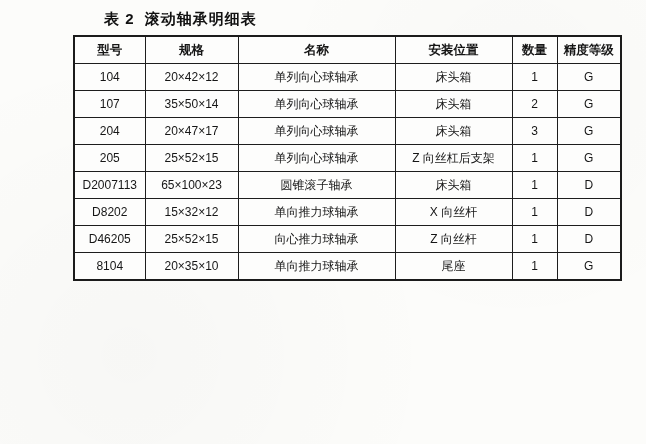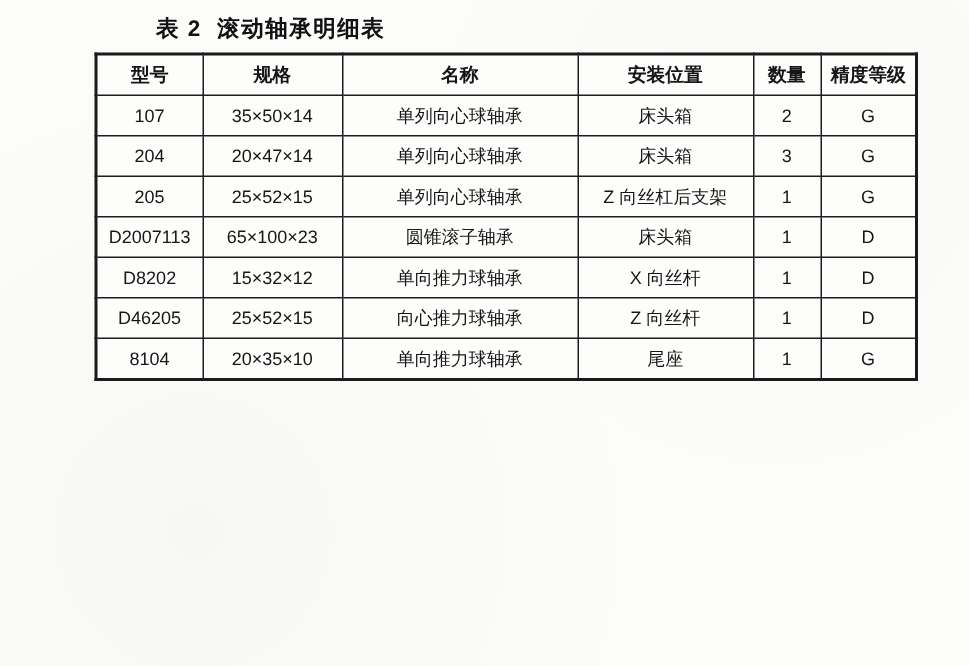--- a/index.html
+++ b/index.html
@@ -46,20 +46,21 @@
     text-align: center;
     vertical-align: middle;
     height: 26px;
     padding: 0 2px;
     font-size: 12px;
     white-space: nowrap;
     overflow: hidden;
   }
   table.bearing-table {
     border: 2px solid #1b1b1b;
+    margin-left: 10px;
   }
   table.bearing-table th {
     font-weight: bold;
     font-size: 12.5px;
   }
   .col-model  { width: 71px; }
   .col-spec   { width: 93px; }
   .col-name   { width: 157px; }
   .col-pos    { width: 117px; }
   .col-qty    { width: 45px; }
@@ -86,30 +87,38 @@
         <th>型号</th>
         <th>规格</th>
         <th>名称</th>
         <th>安装位置</th>
         <th>数量</th>
         <th>精度等级</th>
       </tr>
     </thead>
     <tbody id="table-body">
         <tr>
+          <td>104</td>
+          <td>20×42×12</td>
+          <td>单列向心球轴承</td>
+          <td>床头箱</td>
+          <td>1</td>
+          <td>G</td>
+        </tr>
+        <tr>
           <td>107</td>
           <td>35×50×14</td>
           <td>单列向心球轴承</td>
           <td>床头箱</td>
           <td>2</td>
           <td>G</td>
         </tr>
         <tr>
           <td>204</td>
-          <td>20×47×14</td>
+          <td>20×47×17</td>
           <td>单列向心球轴承</td>
           <td>床头箱</td>
           <td>3</td>
           <td>G</td>
         </tr>
         <tr>
           <td>205</td>
           <td>25×52×15</td>
           <td>单列向心球轴承</td>
           <td>Z 向丝杠后支架</td>

